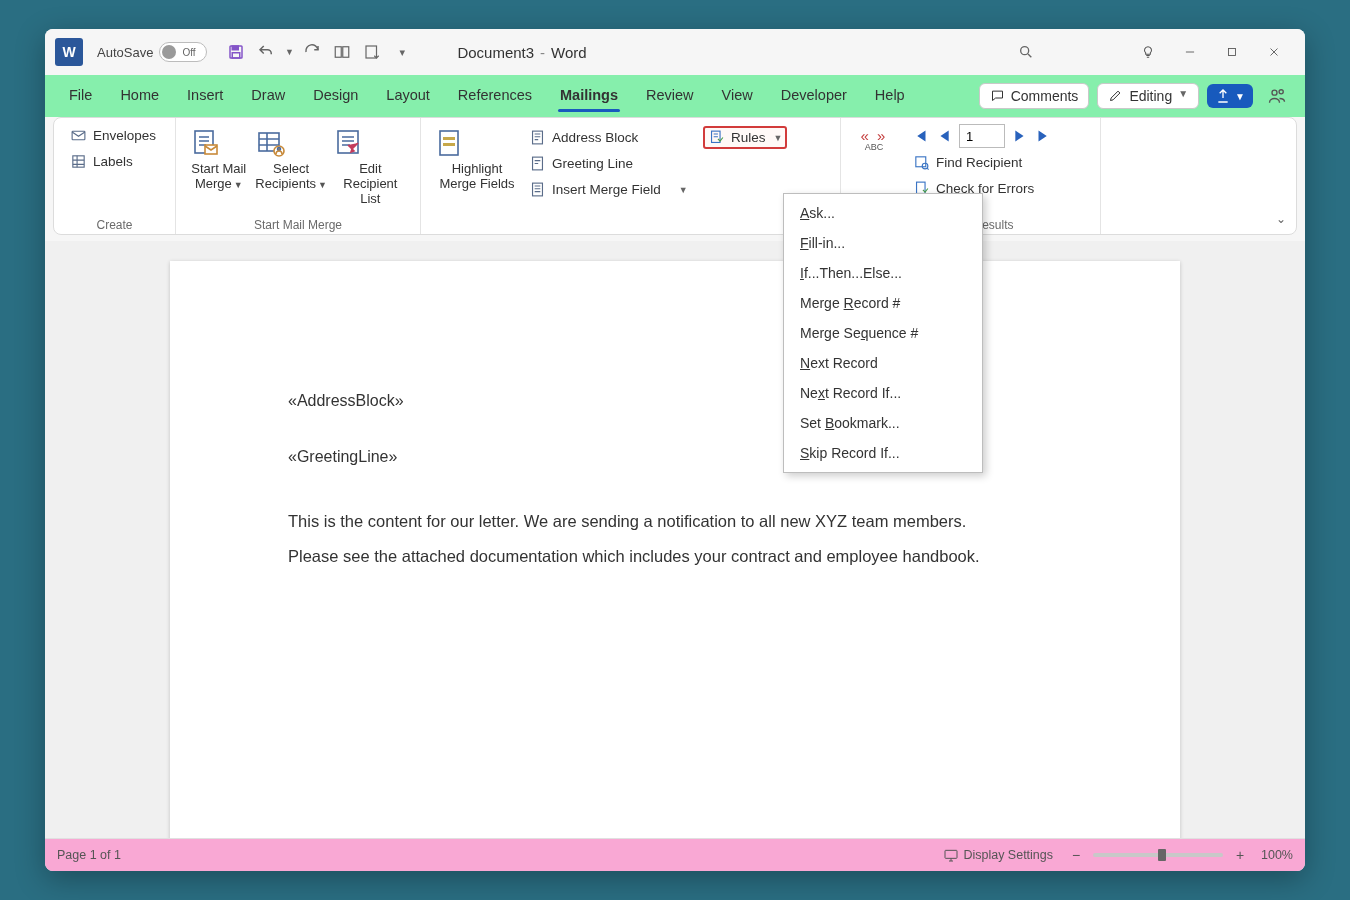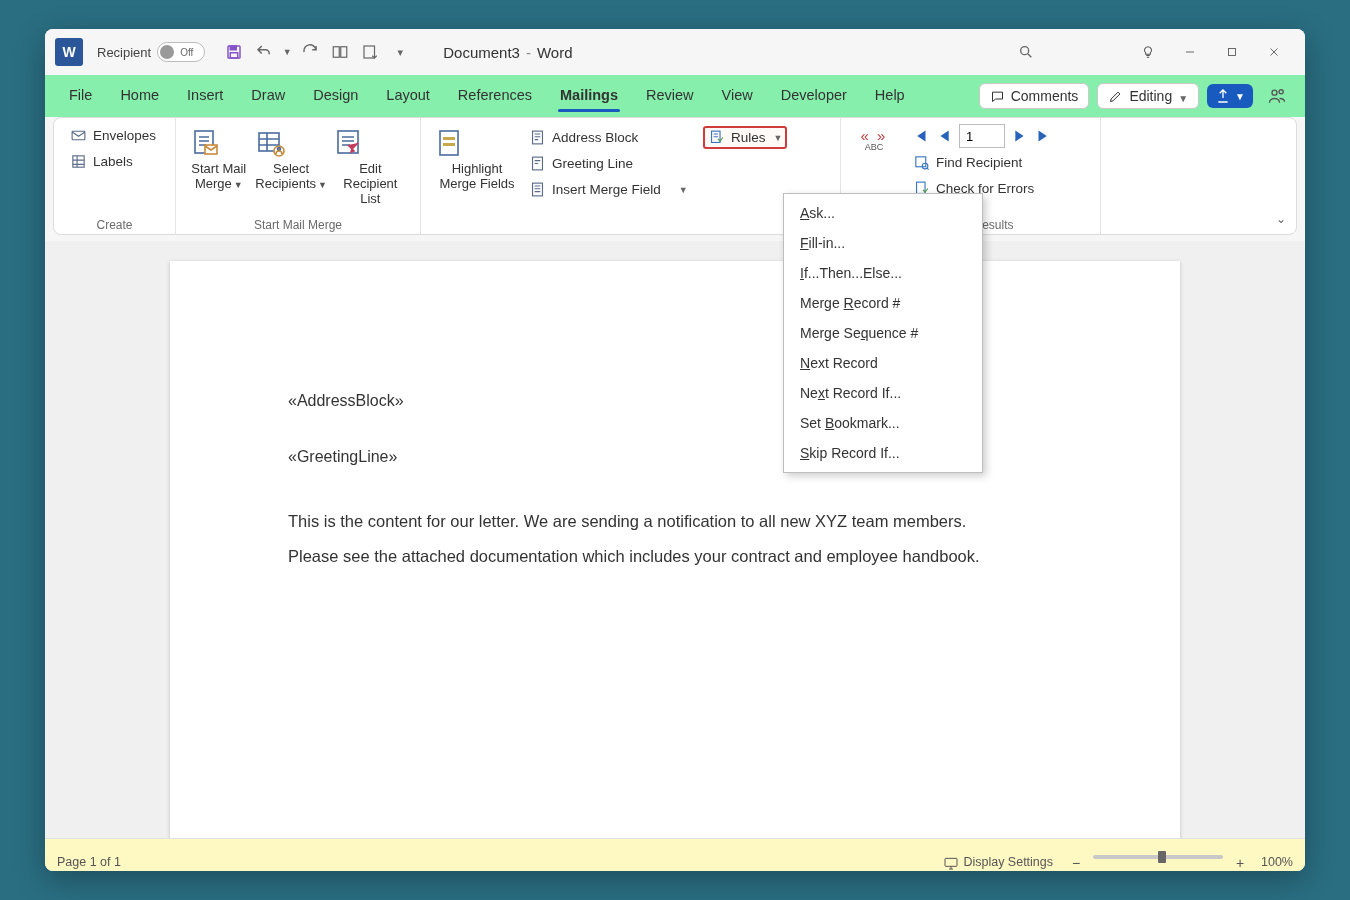--- a/index.html
+++ b/index.html
@@ -6,34 +6,34 @@
 body{background:#2a6e82;display:flex;align-items:center;justify-content:center;width:1350px;height:900px;overflow:hidden}
 .window{background:#f6f6f6;width:1260px;height:842px;border-radius:8px;box-shadow:0 8px 30px rgba(0,0,0,.3);display:flex;flex-direction:column;overflow:hidden;position:relative}
 .titlebar{height:46px;display:flex;align-items:center;padding:0 10px;background:#f6f6f6}
 .word-logo{width:28px;height:28px;background:#2b579a;border-radius:3px;display:flex;align-items:center;justify-content:center;color:#fff;font-weight:700;font-size:14px;margin-right:14px}
 .autosave{font-size:13px;color:#444;margin-right:6px}
 .toggle{width:48px;height:20px;border:1px solid #bcbcbc;border-radius:10px;display:flex;align-items:center;padding:0 2px;background:#fff;margin-right:14px}
 .toggle .knob{width:14px;height:14px;border-radius:50%;background:#9a9a9a}
 .toggle .off{font-size:10px;color:#666;margin-left:6px}
 .qat-icon{width:26px;height:26px;display:flex;align-items:center;justify-content:center;margin:0 2px;color:#5a6c89}
 .qat-icon svg{width:18px;height:18px}
-.doc-title{margin-left:28px;font-size:15px;color:#333}
+.doc-title{margin-left:40px;font-size:15px;color:#333}
 .doc-title .dash{color:#888;margin:0 6px}
 .tb-spacer{flex:1}
 .tb-btn{width:42px;height:32px;display:flex;align-items:center;justify-content:center;color:#555}
 .tb-btn svg{width:14px;height:14px}
 .tb-btn.search svg{width:16px;height:16px;stroke:#666}
 .tb-btn.bulb{color:#555}
 .tabs{display:flex;align-items:center;height:42px;padding:0 12px;background:#86efac;gap:4px}
 .tab{padding:6px 12px 8px;font-size:14.5px;color:#333;cursor:pointer;position:relative}
 .tab.active{font-weight:600}
 .tab.active::after{content:"";position:absolute;left:10px;right:10px;bottom:-1px;height:3px;background:#185abd;border-radius:2px}
 .tab.file{font-weight:400}
 .tabs-right{margin-left:auto;display:flex;align-items:center;gap:8px}
-.pill{display:flex;align-items:flex-end;gap:6px;padding:4px 10px;border:1px solid #c9c9c9;border-radius:6px;font-size:14px;color:#333;background:#fff}
+.pill{display:flex;align-items:flex-start;gap:6px;padding:4px 10px;border:1px solid #c9c9c9;border-radius:6px;font-size:14px;color:#333;background:#fff}
 .pill svg{width:15px;height:15px}
 .pill.editing .chev{font-size:10px;color:#666}
 .share-btn{background:#185abd;color:#fff;border-radius:6px;padding:4px 8px;display:flex;align-items:center;gap:4px}
 .share-btn svg{width:16px;height:16px}
 .collab-icon{width:32px;height:32px;display:flex;align-items:center;justify-content:center;color:#555}
 .ribbon{background:#fff;border:1px solid #dcdcdc;border-radius:8px;margin:0 8px 6px;height:118px;display:flex;position:relative}
 .rgroup{display:flex;flex-direction:column;justify-content:space-between;border-right:1px solid #e4e4e4;padding:6px 12px 2px}
 .rgroup:last-of-type{border-right:none}
 .rgroup .label{font-size:12px;color:#6a6a6a;text-align:center;padding-top:2px}
 .g-body{display:flex;align-items:flex-start;gap:4px}
@@ -53,34 +53,34 @@
 .abc-arrows .arw{letter-spacing:2px}
 .abc-arrows .abc{font-size:9px;color:#555}
 .ribbon-chev{position:absolute;right:10px;bottom:8px;color:#666;font-size:12px}
 .dropdown{position:absolute;top:164px;left:738px;width:200px;background:#fff;border:1px solid #bdbdbd;box-shadow:3px 3px 8px rgba(0,0,0,.2);z-index:50;padding:4px 0}
 .dd-item{padding:7px 16px;font-size:14px;color:#333}
 .dd-item u{text-decoration:underline}
 .page-area{flex:1;background:#f0f0f0;display:flex;justify-content:center;padding-top:20px;overflow:hidden}
 .page{background:#fff;width:1010px;height:700px;box-shadow:0 1px 4px rgba(0,0,0,.2);padding:128px 118px 40px;font-size:16px;color:#333;line-height:1.5}
 .merge-field{font-size:16px;color:#333;margin-bottom:30px}
 .page p{margin-bottom:10px;font-size:16.5px}
-.statusbar{height:26px;background:#fef9c3;border-top:1px solid #e0e0e0;display:flex;align-items:flex-start;padding:16px 12px;font-size:12.5px;color:#555}
+.statusbar{height:26px;background:#f9a8d4;border-top:1px solid #e0e0e0;display:flex;align-items:center;padding:16px 12px;font-size:12.5px;color:#555}
 .statusbar .sp{flex:1}
 .zoom-slider{width:130px;height:4px;background:#c8c8c8;border-radius:2px;position:relative;margin:0 10px}
 .zoom-slider .thumb{position:absolute;top:-4px;left:50%;width:8px;height:12px;background:#666;border-radius:1px}
 .zbtn{width:14px;text-align:center;font-size:14px;color:#555}
 </style>
 </head>
 <body>
 
 <div class="window">
 
   <div class="titlebar">
     <div class="word-logo">W</div>
-    <span class="autosave">Recipient</span>
+    <span class="autosave">AutoSave</span>
     <div class="toggle">
       <div class="knob"></div>
       <span class="off">Off</span>
     </div>
     <div class="qat-icon">
         <svg viewBox="0 0 24 24" fill="none" stroke="#8454c8" stroke-width="2">
           <rect x="4" y="4" width="16" height="16" rx="1"></rect>
           <rect x="7" y="4" width="8" height="5" fill="#8454c8"></rect>
           <rect x="7" y="13" width="10" height="7" fill="none"></rect>
         </svg>

